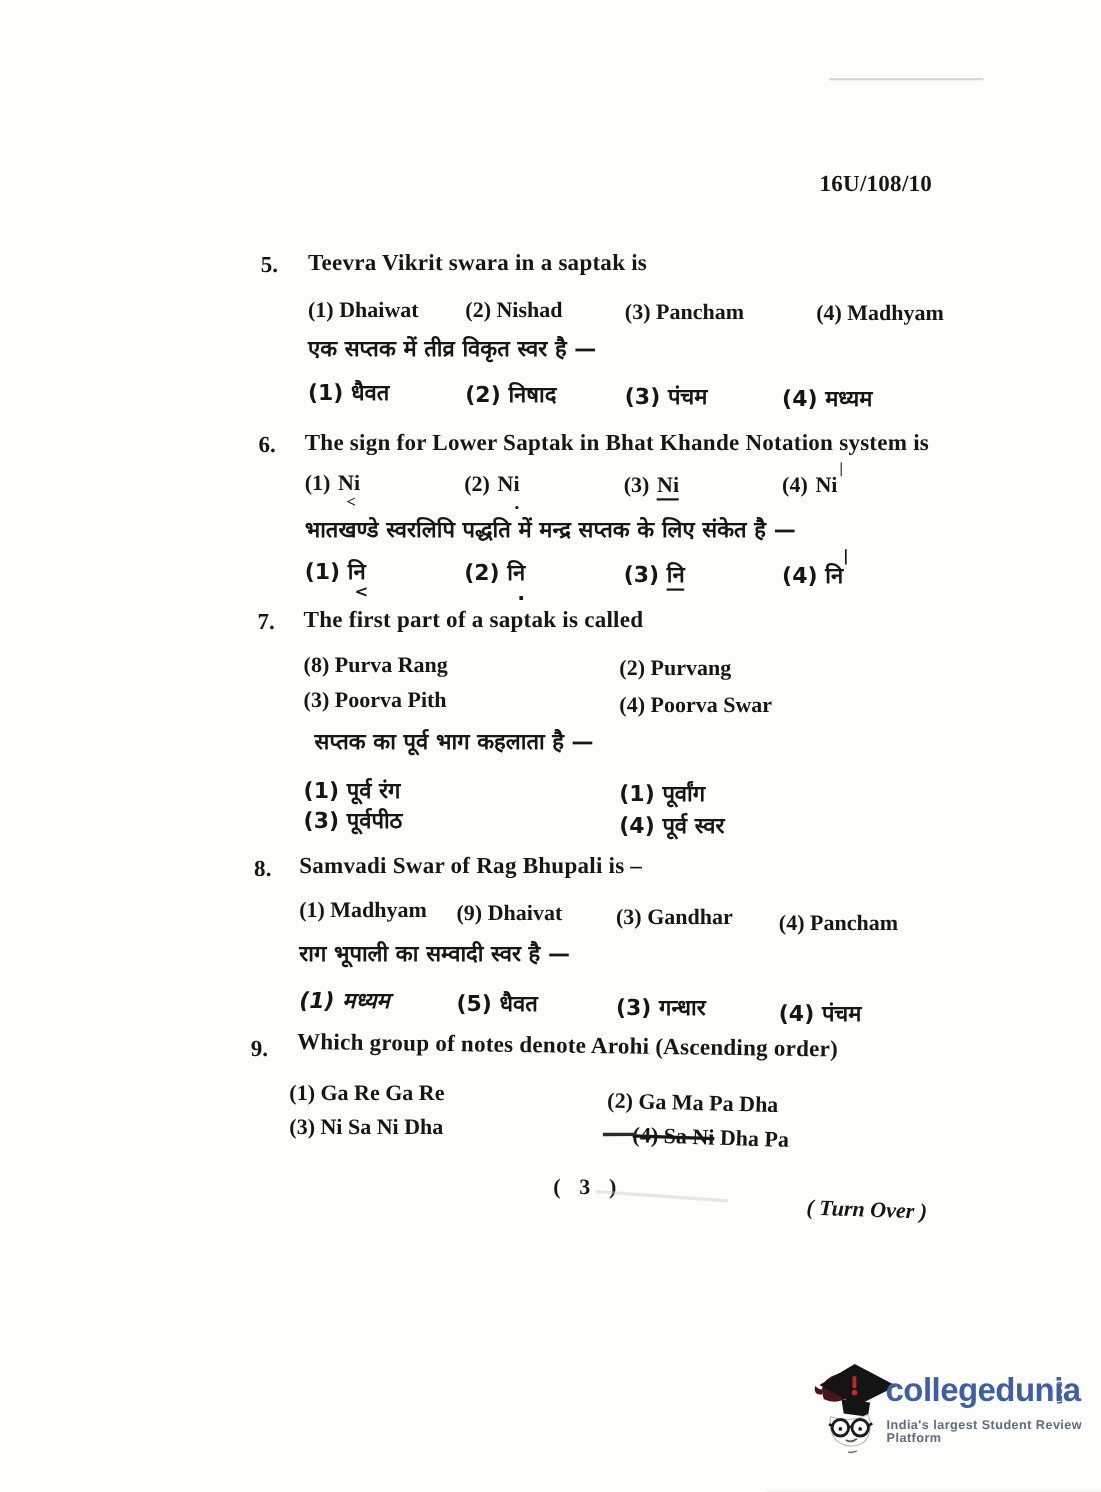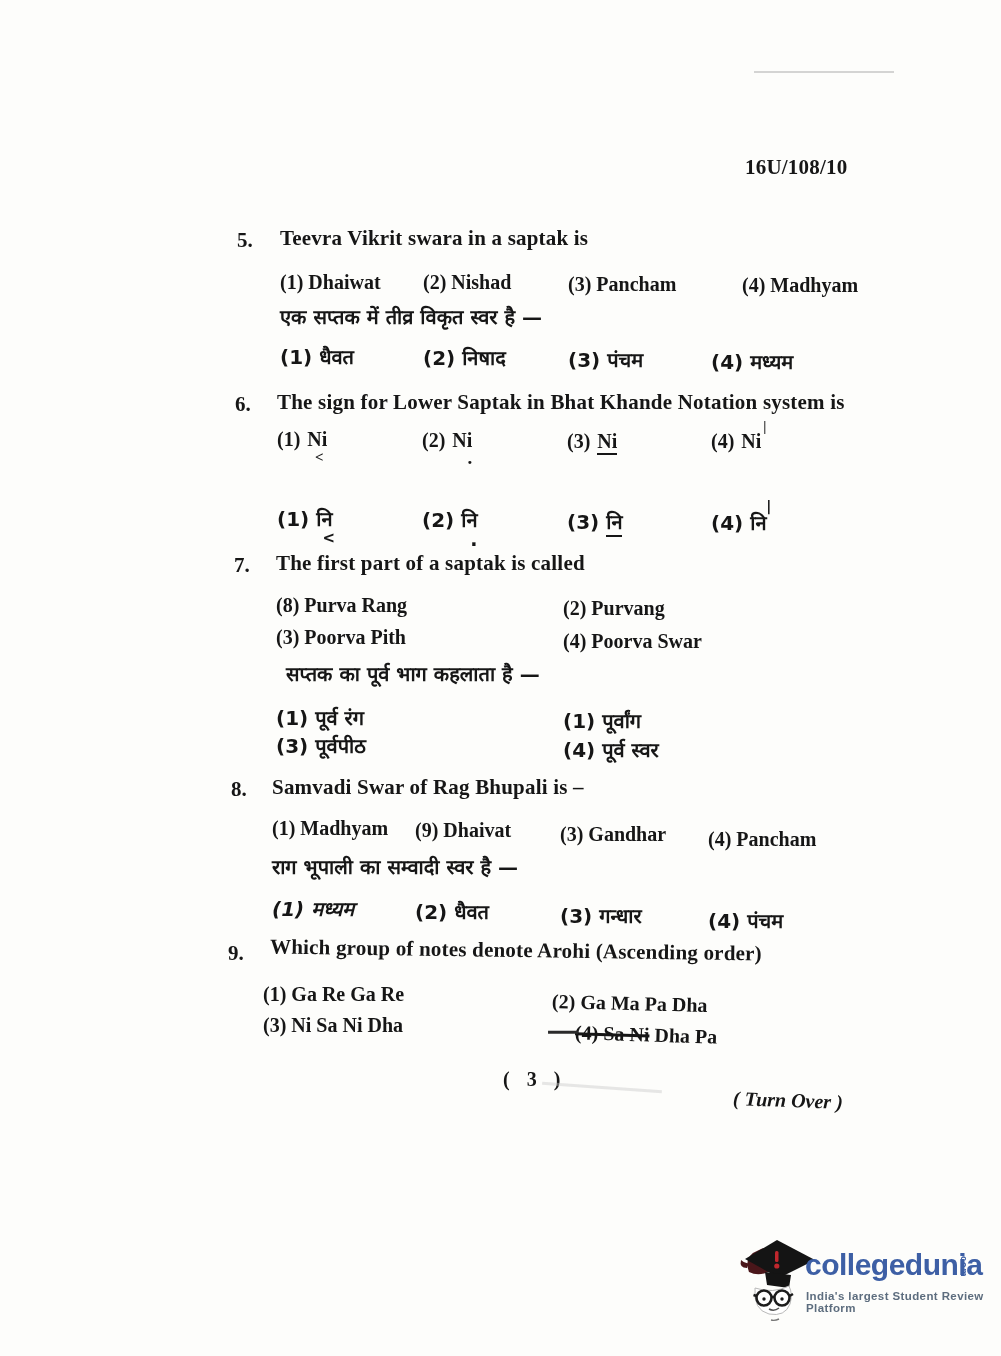--- a/index.html
+++ b/index.html
@@ -60,20 +60,21 @@
   <div class="ab opt" style="left:422px;top:429px;">
     <span>(2)</span><span class="nota"><span>Ni</span><span class="mk-dot">.</span></span>
   </div>
   <div class="ab opt" style="left:567px;top:430px;">
     <span>(3)</span><span class="nota"><span class="u-line">Ni</span></span>
   </div>
   <div class="ab opt" style="left:711px;top:430px;">
     <span>(4)</span><span class="nota"><span>Ni</span><span class="mk-bar">|</span></span>
   </div>
 
+  <div class="ab hi" style="left:277px;top:467px;">भातखण्डे स्वरलिपि पद्धति में मन्द्र सप्तक के लिए संकेत है —</div>
 
   <div class="ab hi" style="left:277px;top:505px;">
     <span>(1)</span><span class="nota"><span>नि</span><span class="mk-caret">&lt;</span></span>
   </div>
   <div class="ab hi" style="left:422px;top:506px;">
     <span>(2)</span><span class="nota"><span>नि</span><span class="mk-dot">.</span></span>
   </div>
   <div class="ab hi" style="left:567px;top:508px;">
     <span>(3)</span><span class="nota"><span class="u-line">नि</span></span>
   </div>
@@ -94,21 +95,21 @@
   <div class="ab hi" style="left:563px;top:736px;">(4) पूर्व स्वर</div>
 
   <div class="ab qnum" style="left:231px;top:777px;">8.</div>
   <div class="ab qtxt" style="left:272px;top:775px;">Samvadi Swar of Rag Bhupali is –</div>
   <div class="ab opt" style="left:272px;top:817px;">(1) Madhyam</div>
   <div class="ab opt" style="left:415px;top:819px;">(9) Dhaivat</div>
   <div class="ab opt" style="left:560px;top:823px;">(3) Gandhar</div>
   <div class="ab opt" style="left:708px;top:828px;">(4) Pancham</div>
   <div class="ab hi" style="left:272px;top:853px;">राग भूपाली का सम्वादी स्वर है —</div>
   <div class="ab hi" style="left:272px;top:895px;font-style:italic;">(1) मध्यम</div>
-  <div class="ab hi" style="left:415px;top:898px;">(2) धैवत</div>
+  <div class="ab hi" style="left:415px;top:898px;">(5) धैवत</div>
   <div class="ab hi" style="left:560px;top:902px;">(3) गन्धार</div>
   <div class="ab hi" style="left:708px;top:907px;">(4) पंचम</div>
 
   <div class="ab qnum" style="left:228px;top:941px;">9.</div>
   <div class="ab qtxt" style="left:270px;top:938px;transform:rotate(.8deg);">Which group of notes denote Arohi (Ascending order)</div>
   <div class="ab opt" style="left:263px;top:983px;">(1) Ga Re Ga Re</div>
   <div class="ab opt" style="left:552px;top:992px;transform:rotate(1.5deg);">(2) Ga Ma Pa Dha</div>
   <div class="ab opt" style="left:263px;top:1014px;">(3) Ni Sa Ni Dha</div>
   <div class="ab opt" style="left:548px;top:1023px;transform:rotate(1.8deg);">
     <span class="strike-lead"></span><span class="strk">(4) Sa Ni</span><span> Dha Pa</span>

